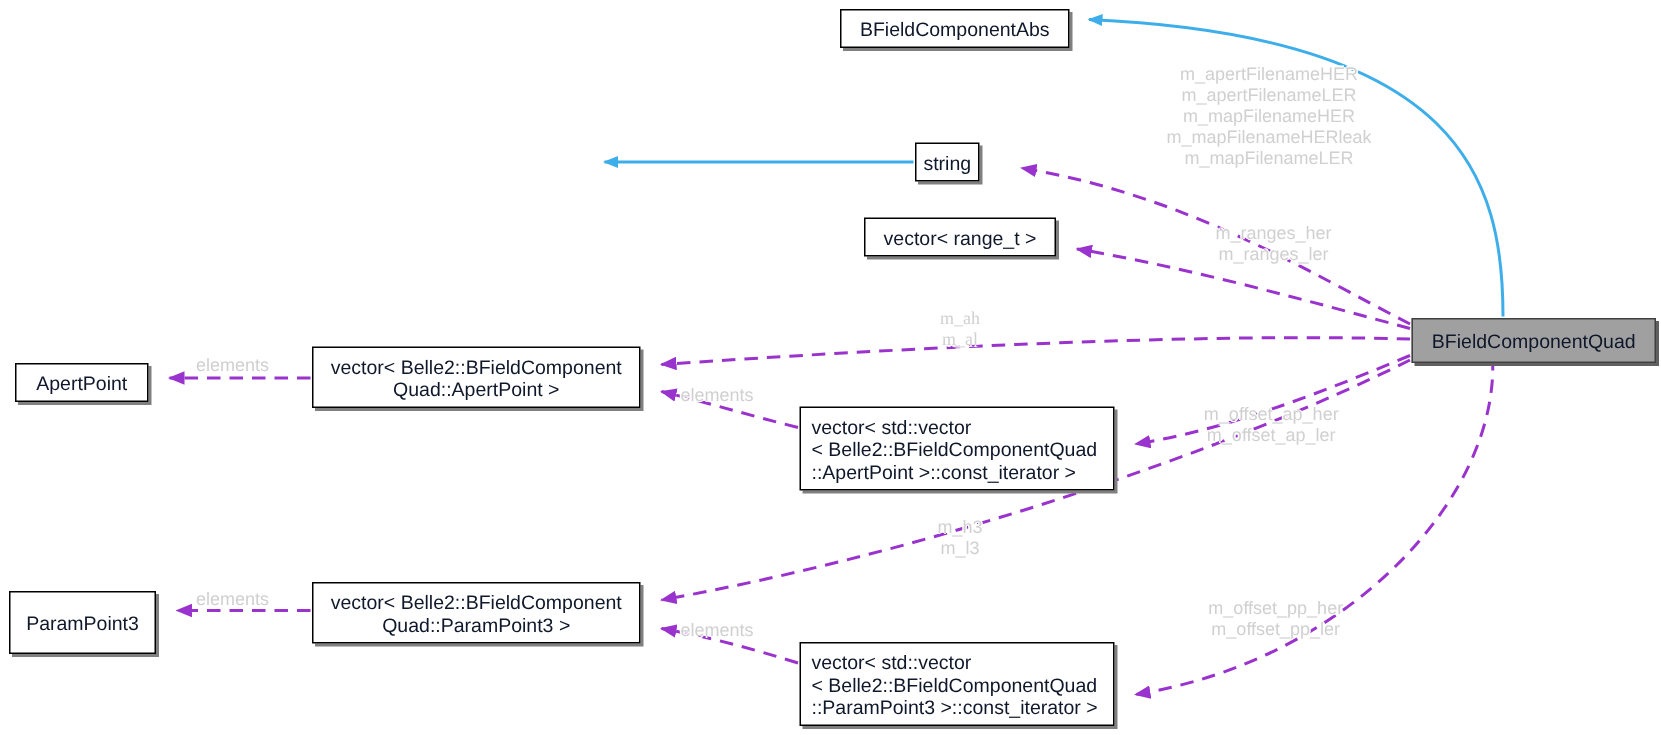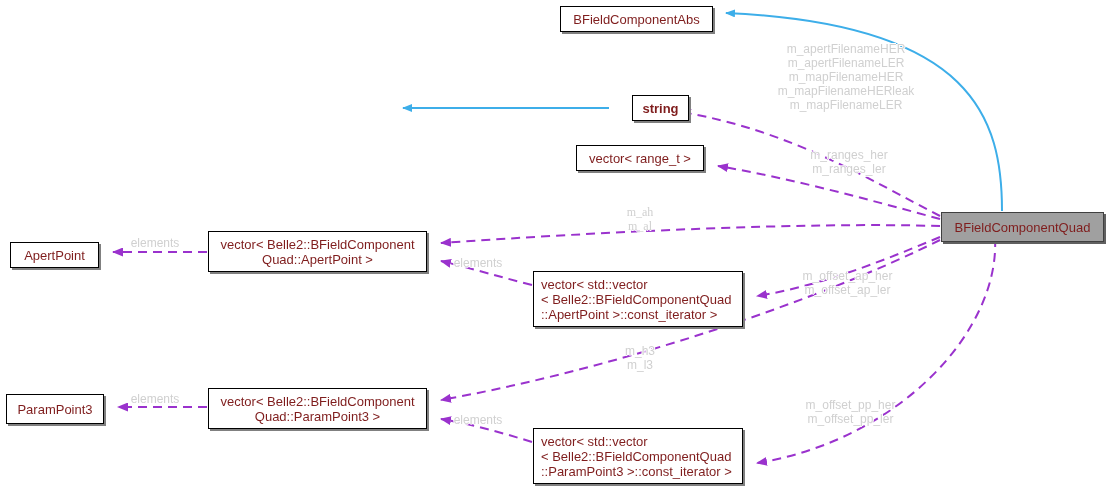--- a/index.html
+++ b/index.html
@@ -19,21 +19,21 @@
     position: absolute;
     left: 0; top: 0;
     width: 1107px;
     height: 490px;
   }
   .node {
     position: absolute;
     box-sizing: border-box;
     border: 1px solid #000000;
     background: #ffffff;
-    color: #7f1d1d;
+    color: #0f172a;
     font-size: 13px;
     line-height: 15px;
     display: flex;
     align-items: center;
     justify-content: center;
     text-align: center;
     box-shadow: 2px 2px 0 0 #808080;
     padding: 2px 4px;
     white-space: pre;
   }
@@ -91,36 +91,36 @@
     <path d="M 995,238 C 1000,330 900,440 757,463" fill="none" stroke="#9a32cd" stroke-width="2" stroke-dasharray="9,6" marker-end="url(#arrow-purple)"></path>
 
     <path d="M 532,442 C 500,432 470,424 441,419" fill="none" stroke="#9a32cd" stroke-width="2" stroke-dasharray="9,6" marker-end="url(#arrow-purple)"></path>
 
     <path d="M 207,407 L 118,407" fill="none" stroke="#9a32cd" stroke-width="2" stroke-dasharray="9,6" marker-end="url(#arrow-purple)"></path>
   </svg>
 
   <div class="node" style="left:560px; top:6px; width:153px; height:26px;">BFieldComponentAbs</div>
 
 
-  <div class="node" style="left:632px; top:95px; width:57px; height:26px;font-weight:bold;">string</div>
+  <div class="node" style="left:610px; top:95px; width:43px; height:26px;">string</div>
 
   <div class="node" style="left:576px; top:145px; width:128px; height:26px;">vector&lt; range_t &gt;</div>
 
   <div class="node current" style="left:941px; top:212px; width:163px; height:30px;">BFieldComponentQuad</div>
 
   <div class="node" style="left:10px; top:242px; width:89px; height:26px;">ApertPoint</div>
 
   <div class="node" style="left:208px; top:231px; width:219px; height:41px;">vector&lt; Belle2::BFieldComponent
 Quad::ApertPoint &gt;</div>
 
   <div class="node" style="left:533px; top:271px; width:210px; height:56px; justify-content:flex-start; text-align:left; padding-left:7px;">vector&lt; std::vector
 &lt; Belle2::BFieldComponentQuad
 ::ApertPoint &gt;::const_iterator &gt;</div>
 
-  <div class="node" style="left:6px; top:394px; width:98px; height:30px;">ParamPoint3</div>
+  <div class="node" style="left:6px; top:394px; width:98px; height:42px;">ParamPoint3</div>
 
   <div class="node" style="left:208px; top:388px; width:219px; height:41px;">vector&lt; Belle2::BFieldComponent
 Quad::ParamPoint3 &gt;</div>
 
   <div class="node" style="left:533px; top:428px; width:210px; height:56px; justify-content:flex-start; text-align:left; padding-left:7px;">vector&lt; std::vector
 &lt; Belle2::BFieldComponentQuad
 ::ParamPoint3 &gt;::const_iterator &gt;</div>
 
   <div class="edge-label" style="left:766px; top:42px; width:160px;">m_apertFilenameHER
 m_apertFilenameLER

